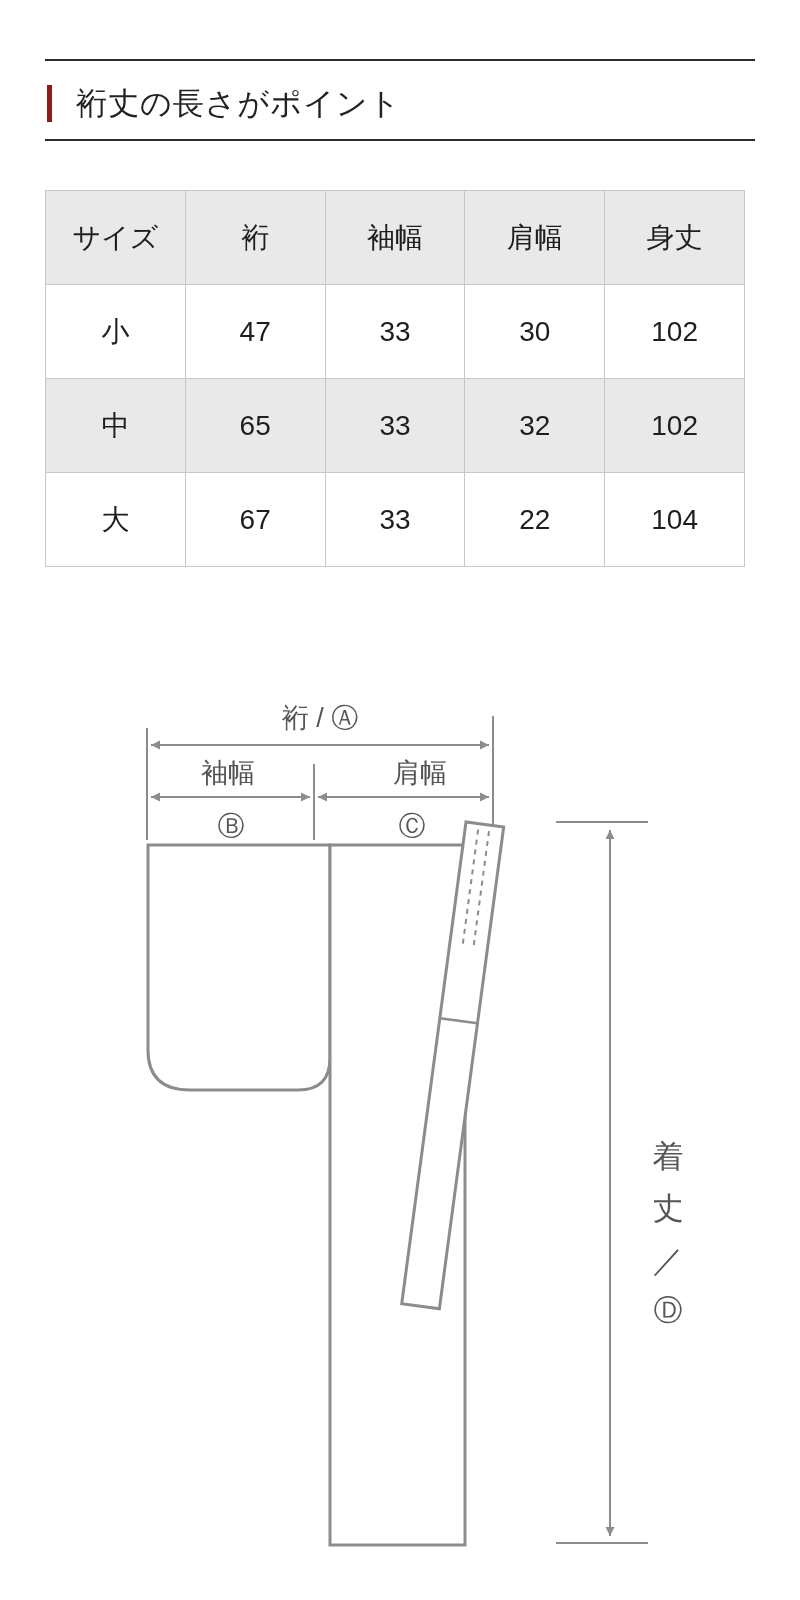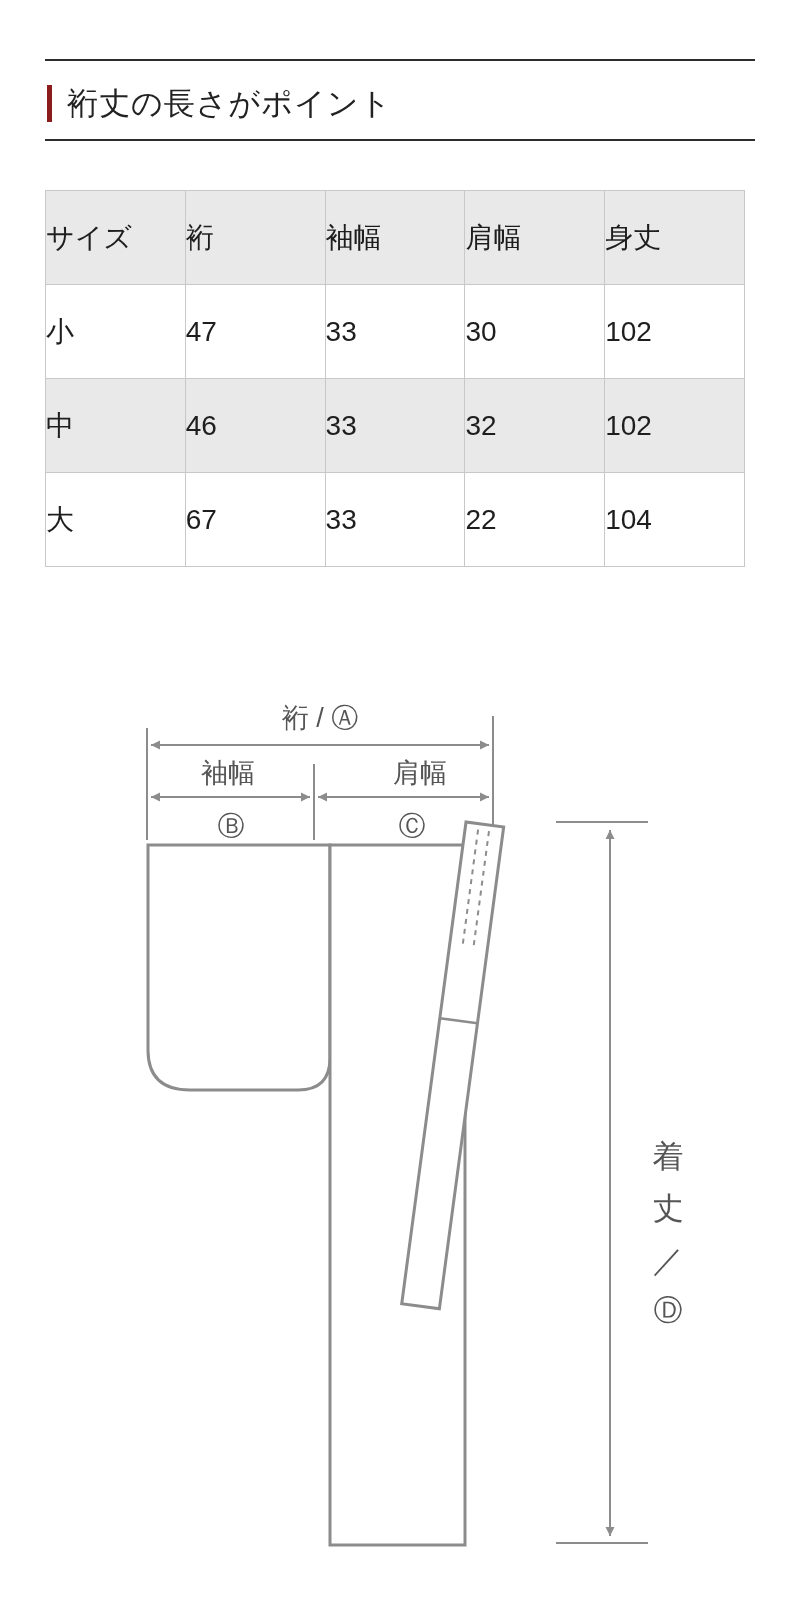--- a/index.html
+++ b/index.html
@@ -32,37 +32,37 @@
     gap: 15px;
     height: 40px;
   }
   .accent-bar {
     width: 5px;
     height: 37px;
     background: #8c1c1c;
     flex: 0 0 auto;
   }
   .title-text {
-    margin: 0;
+    margin: 9px;
     font-size: 31px;
     font-weight: 500;
     color: #222222;
     letter-spacing: 1px;
     line-height: 1;
   }
   .size-table {
     position: absolute;
     top: 190px;
     left: 45px;
     width: 700px;
     border-collapse: collapse;
     table-layout: fixed;
     font-size: 28px;
     color: #1e1e1e;
-    text-align: left;
+    text-align: center;
   }
   .size-table th, .size-table td {
     border: 1px solid #c8c8c8;
     height: 93px;
     font-weight: 400;
     padding: 0;
   }
   .size-table thead th { background: #e9e9e9; }
   .size-table tbody tr:nth-child(even) { background: #e9e9e9; }
   .diagram {
@@ -101,21 +101,21 @@
     <tbody>
       <tr>
         <td>小</td>
         <td>47</td>
         <td>33</td>
         <td>30</td>
         <td>102</td>
       </tr>
       <tr>
         <td>中</td>
-        <td>46</td>
+        <td>65</td>
         <td>33</td>
         <td>32</td>
         <td>102</td>
       </tr>
       <tr>
         <td>大</td>
         <td>67</td>
         <td>33</td>
         <td>22</td>
         <td>104</td>

